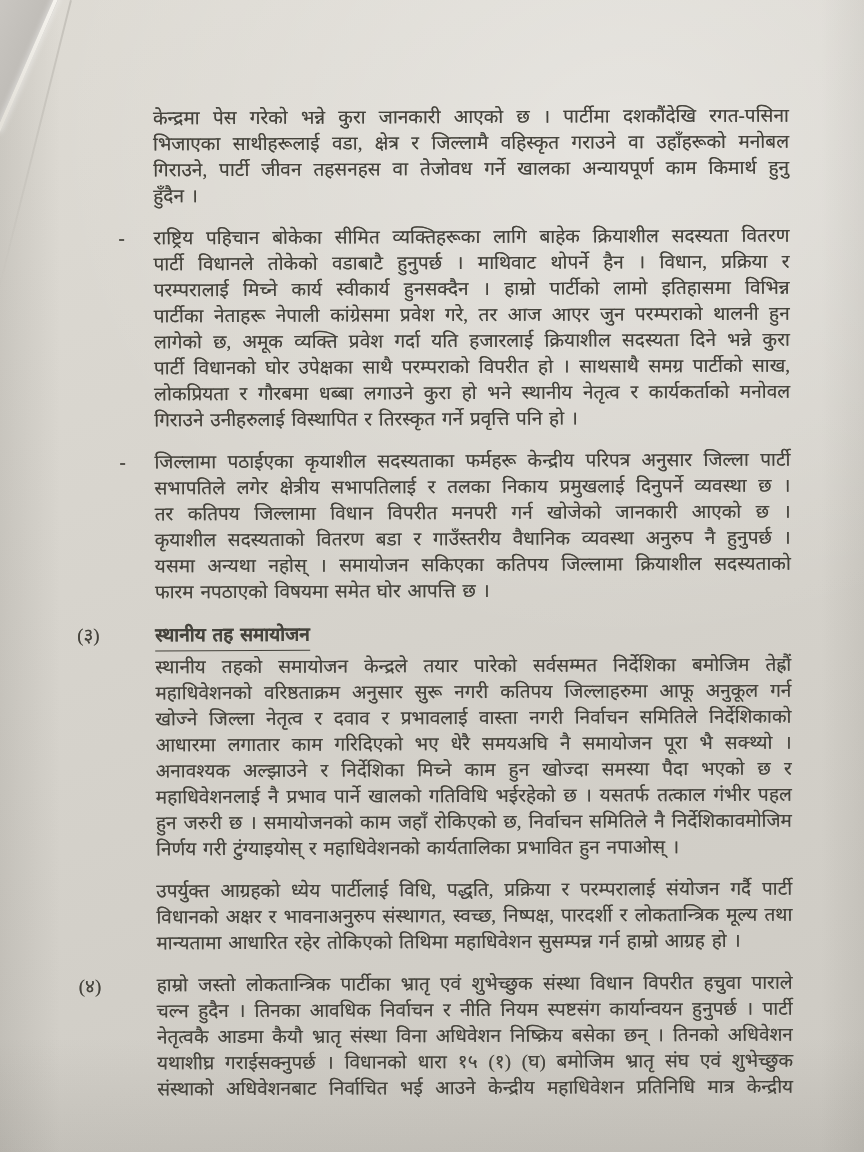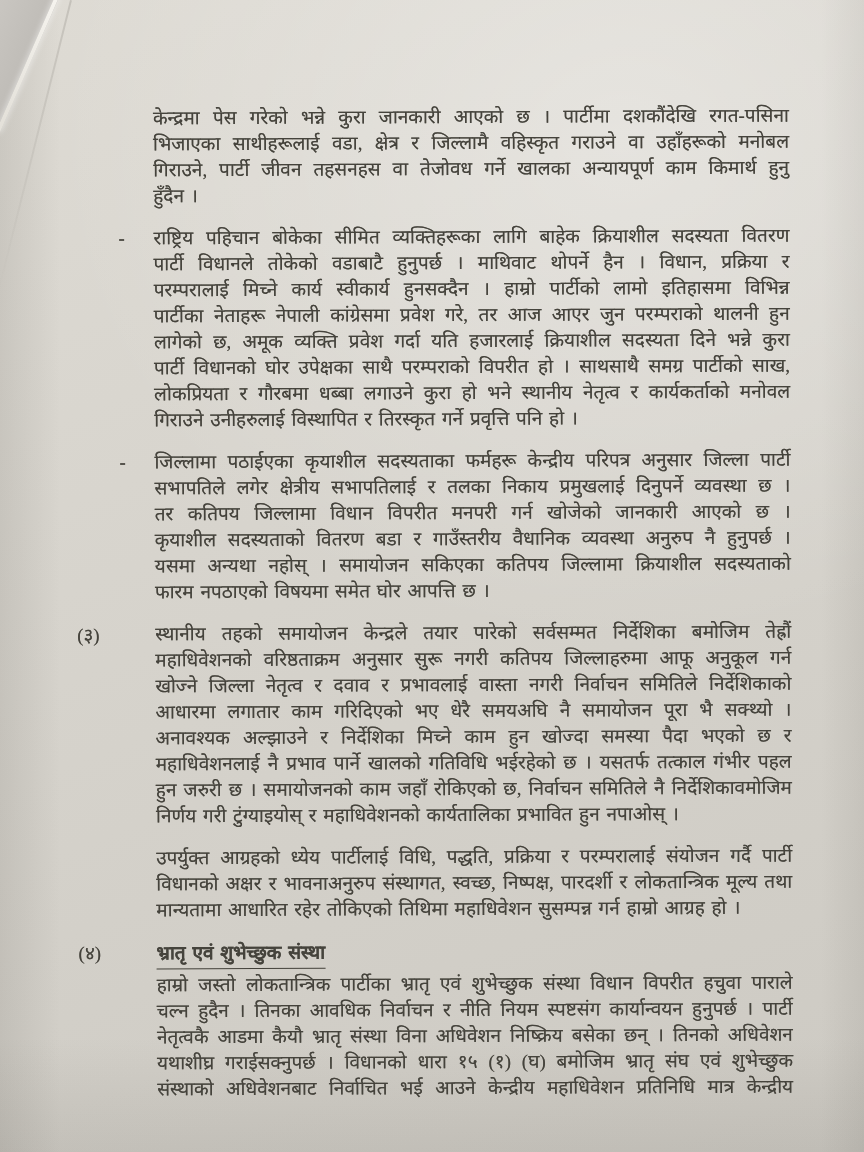--- a/index.html
+++ b/index.html
@@ -102,37 +102,37 @@
     </div>
     <div class="block bullet">
       <span class="bullet-marker">-</span>
       <div class="line">जिल्लामा पठाईएका कृयाशील सदस्यताका फर्महरू केन्द्रीय परिपत्र अनुसार जिल्ला पार्टी</div>
       <div class="line">सभापतिले लगेर क्षेत्रीय सभापतिलाई र तलका निकाय प्रमुखलाई दिनुपर्ने व्यवस्था छ ।</div>
       <div class="line">तर कतिपय जिल्लामा विधान विपरीत मनपरी गर्न खोजेको जानकारी  आएको छ ।</div>
       <div class="line">कृयाशील सदस्यताको वितरण बडा र गाउँस्तरीय वैधानिक व्यवस्था अनुरुप नै हुनुपर्छ ।</div>
       <div class="line">यसमा अन्यथा नहोस् । समायोजन सकिएका कतिपय जिल्लामा क्रियाशील सदस्यताको</div>
       <div class="line last">फारम नपठाएको विषयमा समेत घोर आपत्ति छ ।</div>
     </div>
-    <div class="block section-heading"><span class="section-number">(३)</span></div>
+    <div class="block section-heading"><span class="section-number">(३)</span><span class="heading-text">स्थानीय तह समायोजन</span></div>
     <div class="block paragraph">
       <div class="line">स्थानीय तहको समायोजन केन्द्रले तयार पारेको सर्वसम्मत निर्देशिका बमोजिम तेह्रौं</div>
       <div class="line">महाधिवेशनको वरिष्ठताक्रम अनुसार सुरू नगरी कतिपय जिल्लाहरुमा आफू अनुकूल गर्न</div>
       <div class="line">खोज्ने जिल्ला नेतृत्व र दवाव र प्रभावलाई वास्ता नगरी निर्वाचन समितिले निर्देशिकाको</div>
       <div class="line">आधारमा लगातार काम गरिदिएको भए धेरै समयअघि नै समायोजन पूरा भै सक्थ्यो ।</div>
       <div class="line">अनावश्यक अल्झाउने र निर्देशिका मिच्ने काम हुन खोज्दा समस्या पैदा भएको छ र</div>
       <div class="line">महाधिवेशनलाई नै प्रभाव पार्ने खालको गतिविधि भईरहेको छ । यसतर्फ तत्काल गंभीर पहल</div>
       <div class="line">हुन जरुरी छ । समायोजनको काम जहाँ रोकिएको छ, निर्वाचन समितिले नै निर्देशिकावमोजिम</div>
       <div class="line last">निर्णय गरी टुंग्याइयोस् र महाधिवेशनको कार्यतालिका प्रभावित हुन नपाओस् ।</div>
     </div>
     <div class="block paragraph">
       <div class="line">उपर्युक्त आग्रहको ध्येय पार्टीलाई विधि, पद्धति, प्रक्रिया र परम्परालाई संयोजन गर्दै पार्टी</div>
       <div class="line">विधानको अक्षर र भावनाअनुरुप संस्थागत, स्वच्छ, निष्पक्ष, पारदर्शी र लोकतान्त्रिक मूल्य तथा</div>
       <div class="line last">मान्यतामा आधारित रहेर तोकिएको तिथिमा महाधिवेशन सुसम्पन्न गर्न हाम्रो आग्रह हो ।</div>
     </div>
-    <div class="block section-heading"><span class="section-number">(४)</span><span class="heading-text">भ्रातृ एवं शुभेच्छुक संस्था</span></div>
+    <div class="block section-heading"><span class="section-number">(४)</span></div>
     <div class="block paragraph">
       <div class="line">हाम्रो जस्तो लोकतान्त्रिक पार्टीका भ्रातृ एवं शुभेच्छुक संस्था विधान विपरीत हचुवा पाराले</div>
       <div class="line">चल्न हुदैन । तिनका आवधिक निर्वाचन र नीति नियम स्पष्टसंग कार्यान्वयन हुनुपर्छ । पार्टी</div>
       <div class="line">नेतृत्वकै आडमा कैयौ भ्रातृ संस्था विना अधिवेशन निष्क्रिय बसेका छन् । तिनको अधिवेशन</div>
       <div class="line">यथाशीघ्र गराईसक्नुपर्छ । विधानको धारा १५ (१) (घ) बमोजिम भ्रातृ संघ एवं शुभेच्छुक</div>
       <div class="line">संस्थाको अधिवेशनबाट निर्वाचित भई आउने केन्द्रीय महाधिवेशन प्रतिनिधि मात्र केन्द्रीय</div>
     </div>
   </div>
 
 </body></html>

